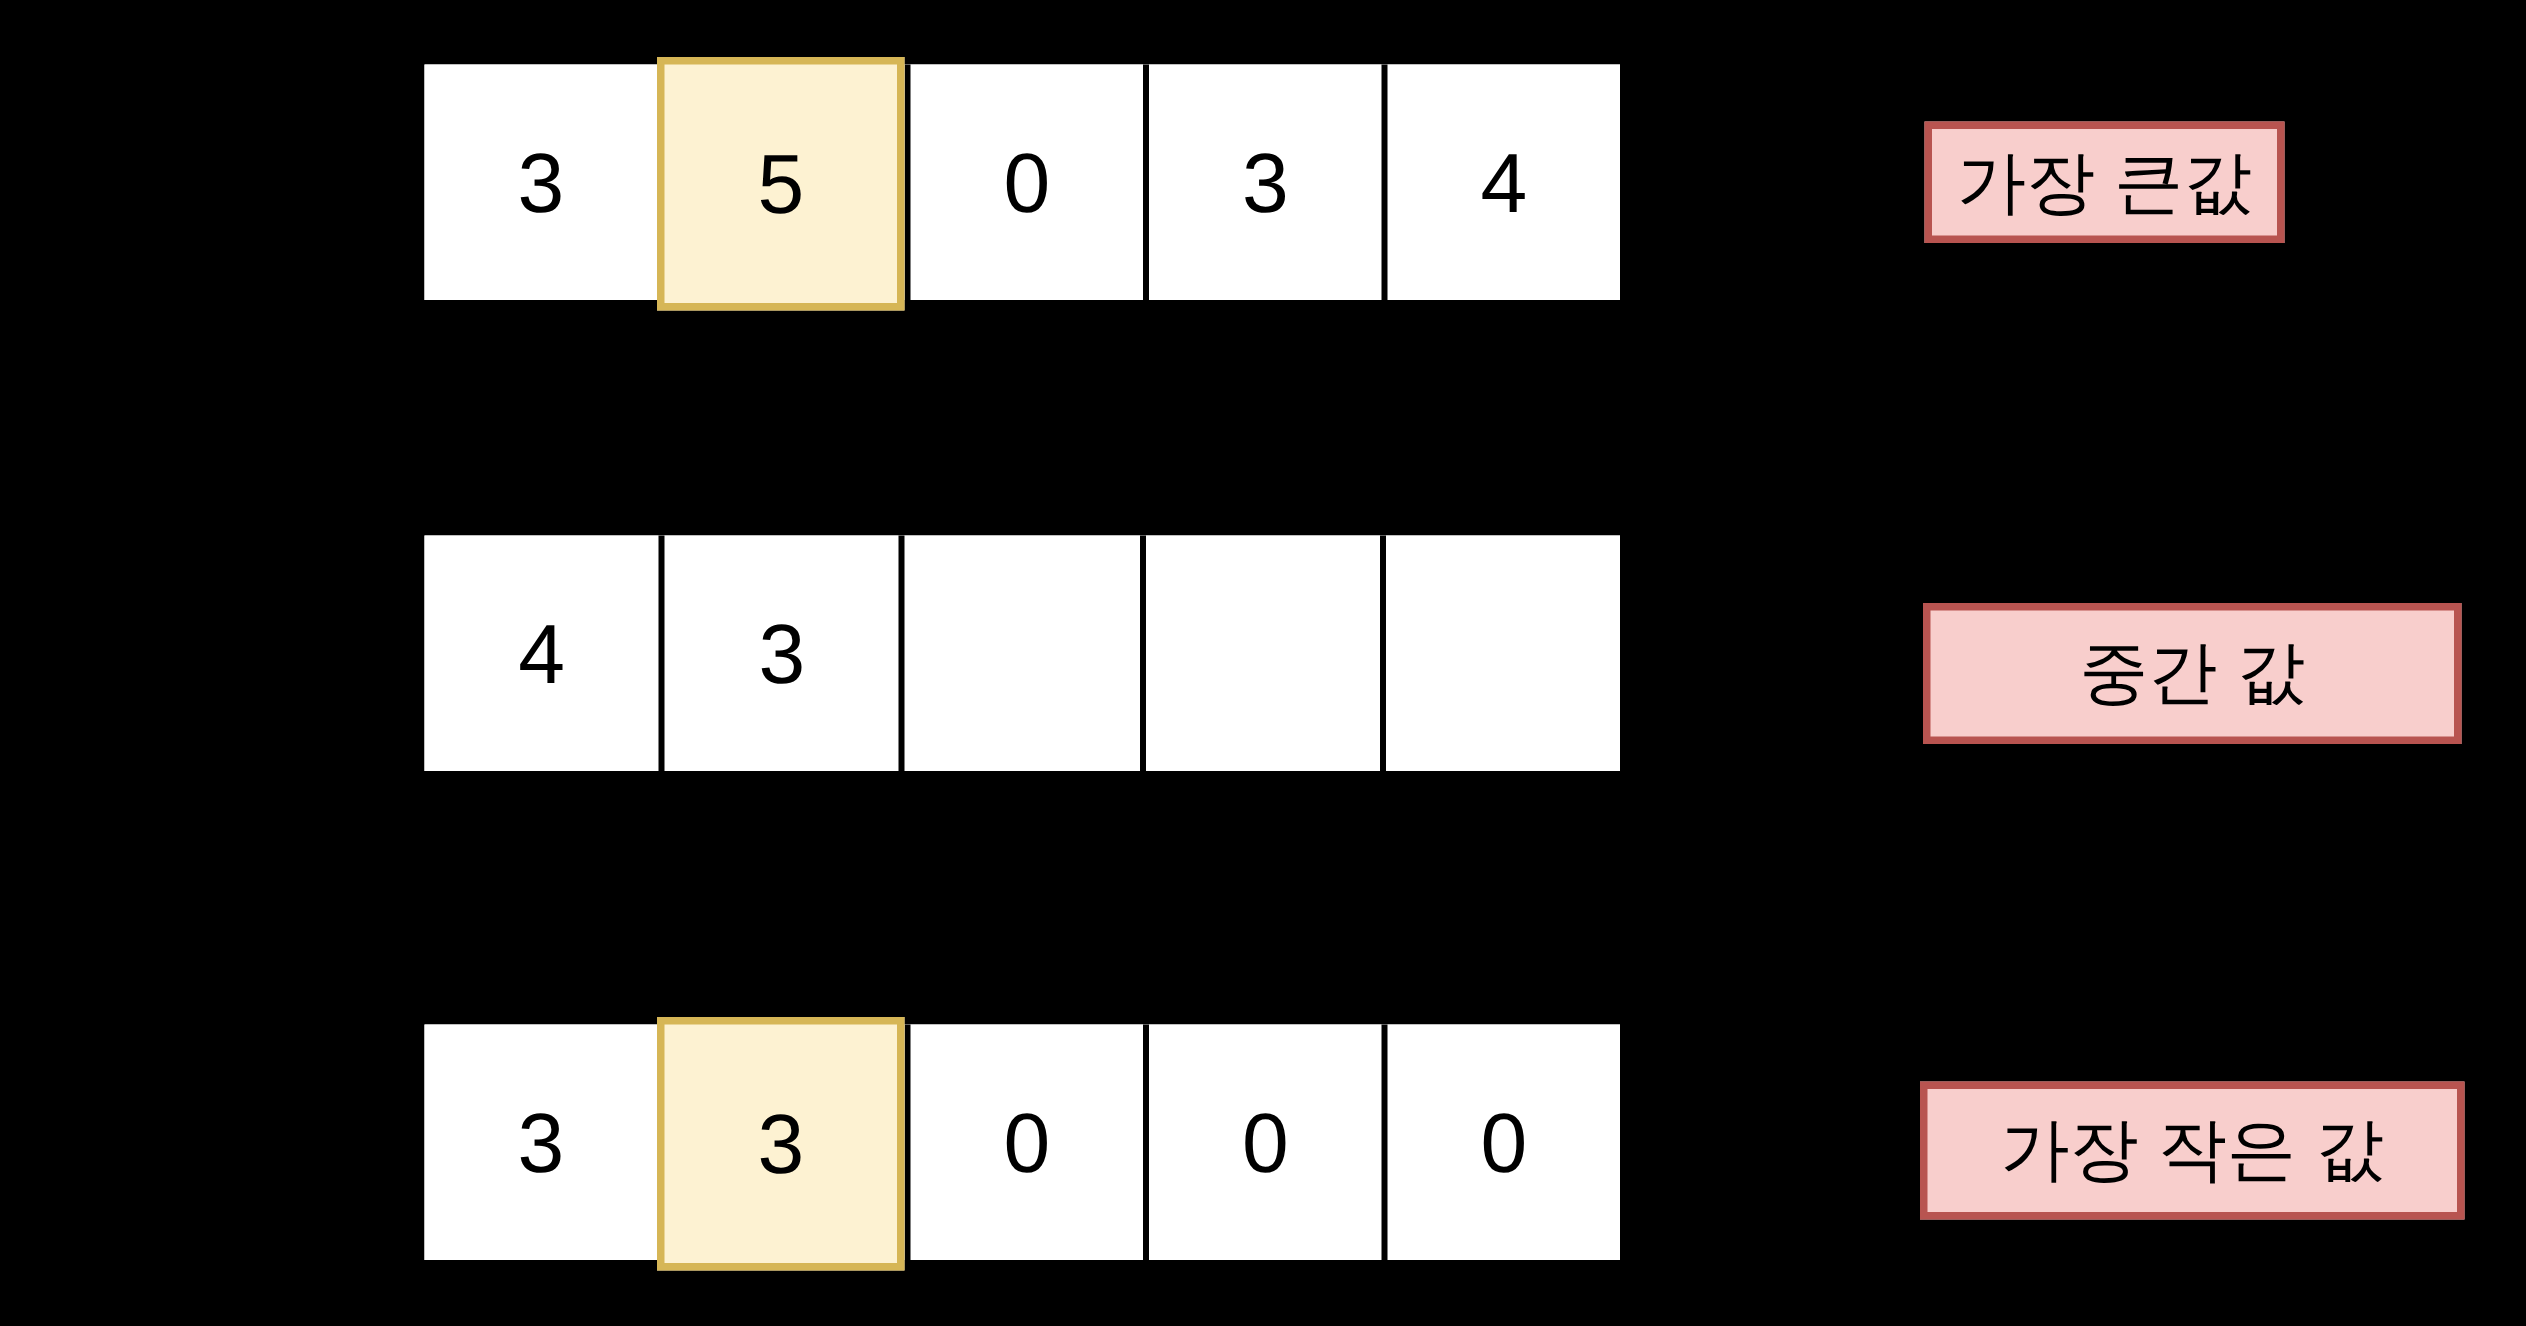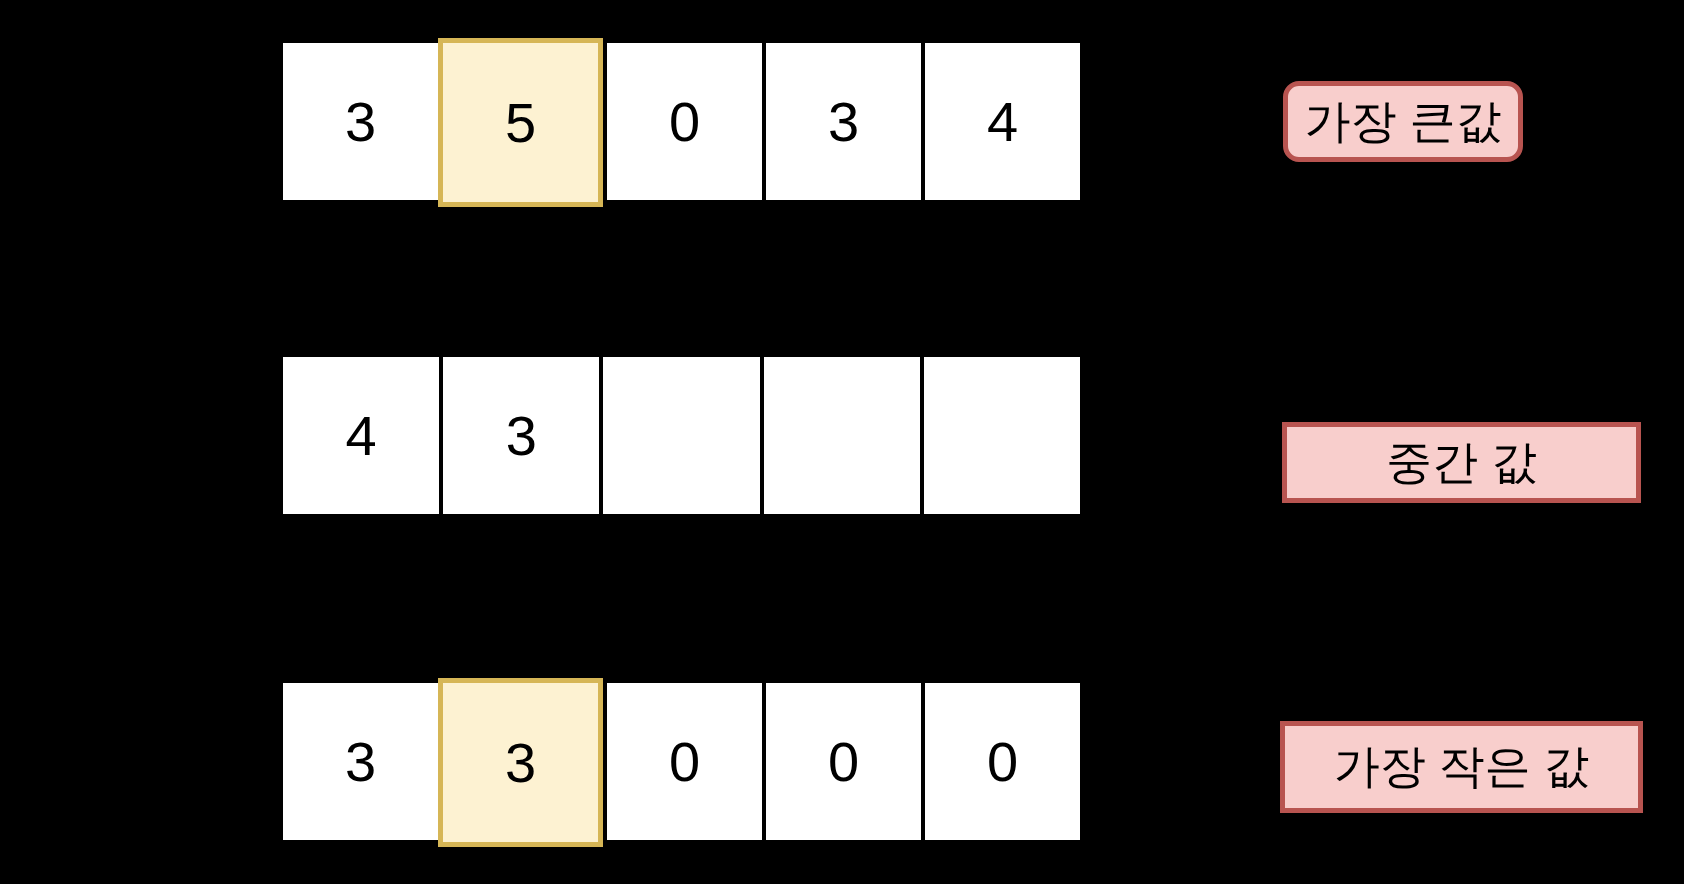--- a/index.html
+++ b/index.html
@@ -63,22 +63,22 @@
     position: absolute;
     background: var(--label-fill);
     border: 5px solid var(--label-border);
     display: flex;
     align-items: center;
     justify-content: center;
     font-size: 46px;
     color: var(--text);
     white-space: nowrap;
   }
-  .callout-1 { left: 1283px; top: 81px;  width: 240px; height: 81px; border-radius: 16px; }
-  .callout-2 { left: 1282px; top: 402px; width: 359px; height: 81px; margin-top: 20px; }
+  .callout-1 { left: 1283px; top: 81px;  width: 240px; height: 81px; }
+  .callout-2 { left: 1282px; top: 402px; width: 359px; height: 94px; }
   .callout-3 { left: 1280px; top: 721px; width: 363px; height: 92px; }
 </style>
 </head>
 <body>
 
 <div class="canvas">
 
   <div class="array-row row-1">
     <div class="cell">3</div>
     <div class="cell highlight">5</div>

